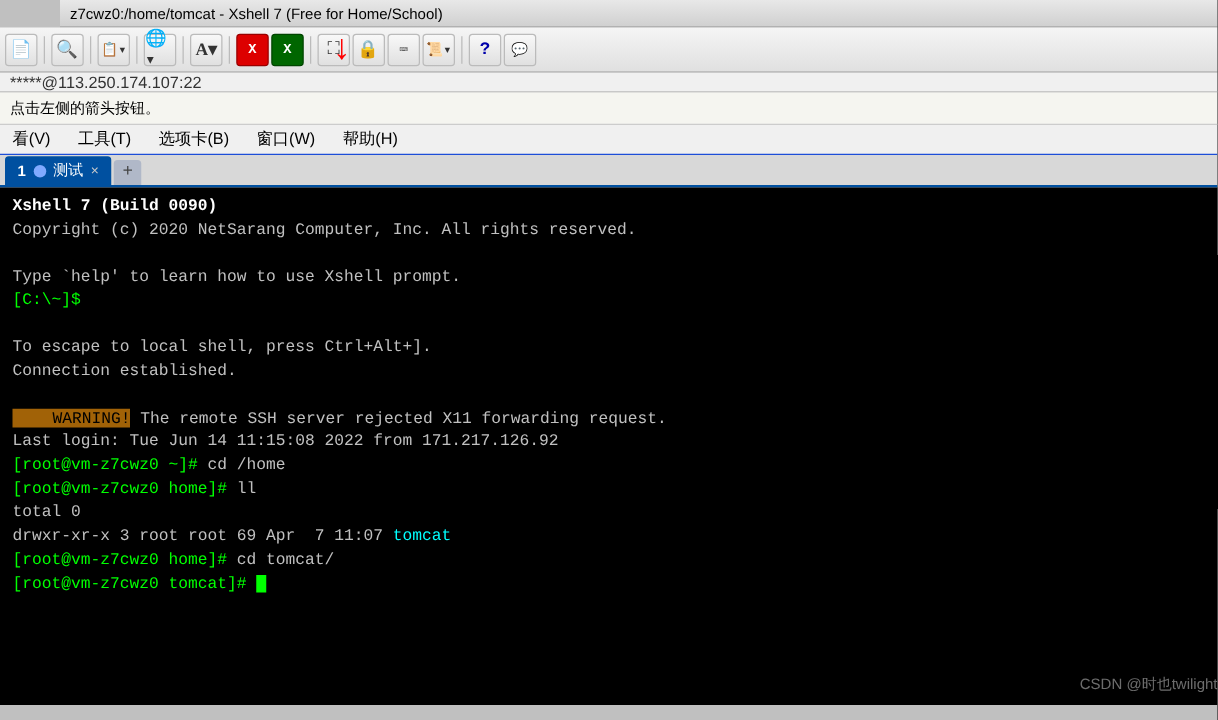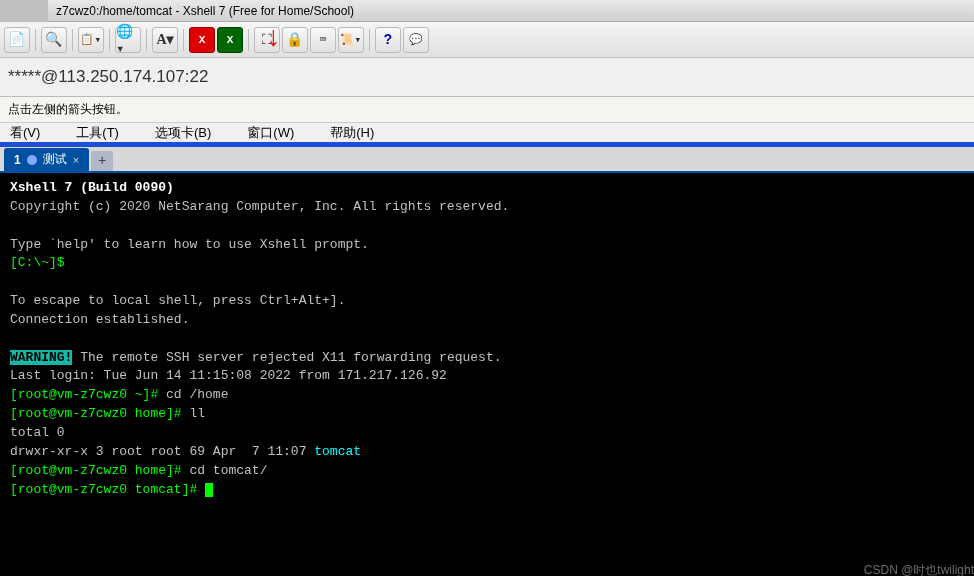--- a/index.html
+++ b/index.html
@@ -66,27 +66,27 @@
       color: red;
       font-size: 28px;
       line-height: 1;
       transform: rotate(180deg);
       pointer-events: none;
     }
 
     
     #address-bar {
       background: #f0f0f0;
-      height: 39px;
+      height: 16px;
       display: flex;
       align-items: center;
       padding: 0 8px;
       border-bottom: 1px solid #bbb;
       font-family: Arial, sans-serif;
-      font-size: 17px;
+      font-size: 13px;
       color: #333;
     }
 
     
     #instruction {
       background: #f5f5f0;
       height: 26px;
       display: flex;
       align-items: center;
       padding: 0 8px;
@@ -94,26 +94,25 @@
       font-family: Arial, SimSun, sans-serif;
       font-size: 12px;
       color: #000;
     }
 
     
     #menu-bar {
       background: #f0f0f0;
       height: 24px;
       display: flex;
-      align-items: center;
       padding: 0 4px;
-      border-bottom: 5px solid #1d4ed8;
+      border-bottom: 1px solid #1d4ed8;
       font-family: SimSun, Arial, sans-serif;
       font-size: 13px;
-      gap: 24px;
+      gap: 10px;
     }
     .menu-item {
       padding: 2px 6px;
       cursor: pointer;
       color: #000;
     }
 
     
     #tab-bar {
       background: #d8d8d8;
@@ -171,21 +170,21 @@
       font-size: 13px;
       padding: 6px 10px;
       flex: 1;
       overflow: hidden;
       line-height: 1.45;
       height: calc(576px - 22px - 36px - 28px - 26px - 24px - 26px);
     }
 
     .term-white { color: #ffffff; }
     .term-green { color: #00ff00; }
-    .term-yellow-bg { background: #14b8a6; color: #000; font-weight: bold; }
+    .term-yellow-bg { background: #a16207; color: #000; font-weight: normal; padding-left: 32px; }
     .term-cyan { color: #00ffff; }
     .term-bold { font-weight: bold; }
     .term-cursor {
       display: inline-block;
       width: 8px;
       height: 14px;
       background: #00ff00;
       vertical-align: text-bottom;
     }
 

